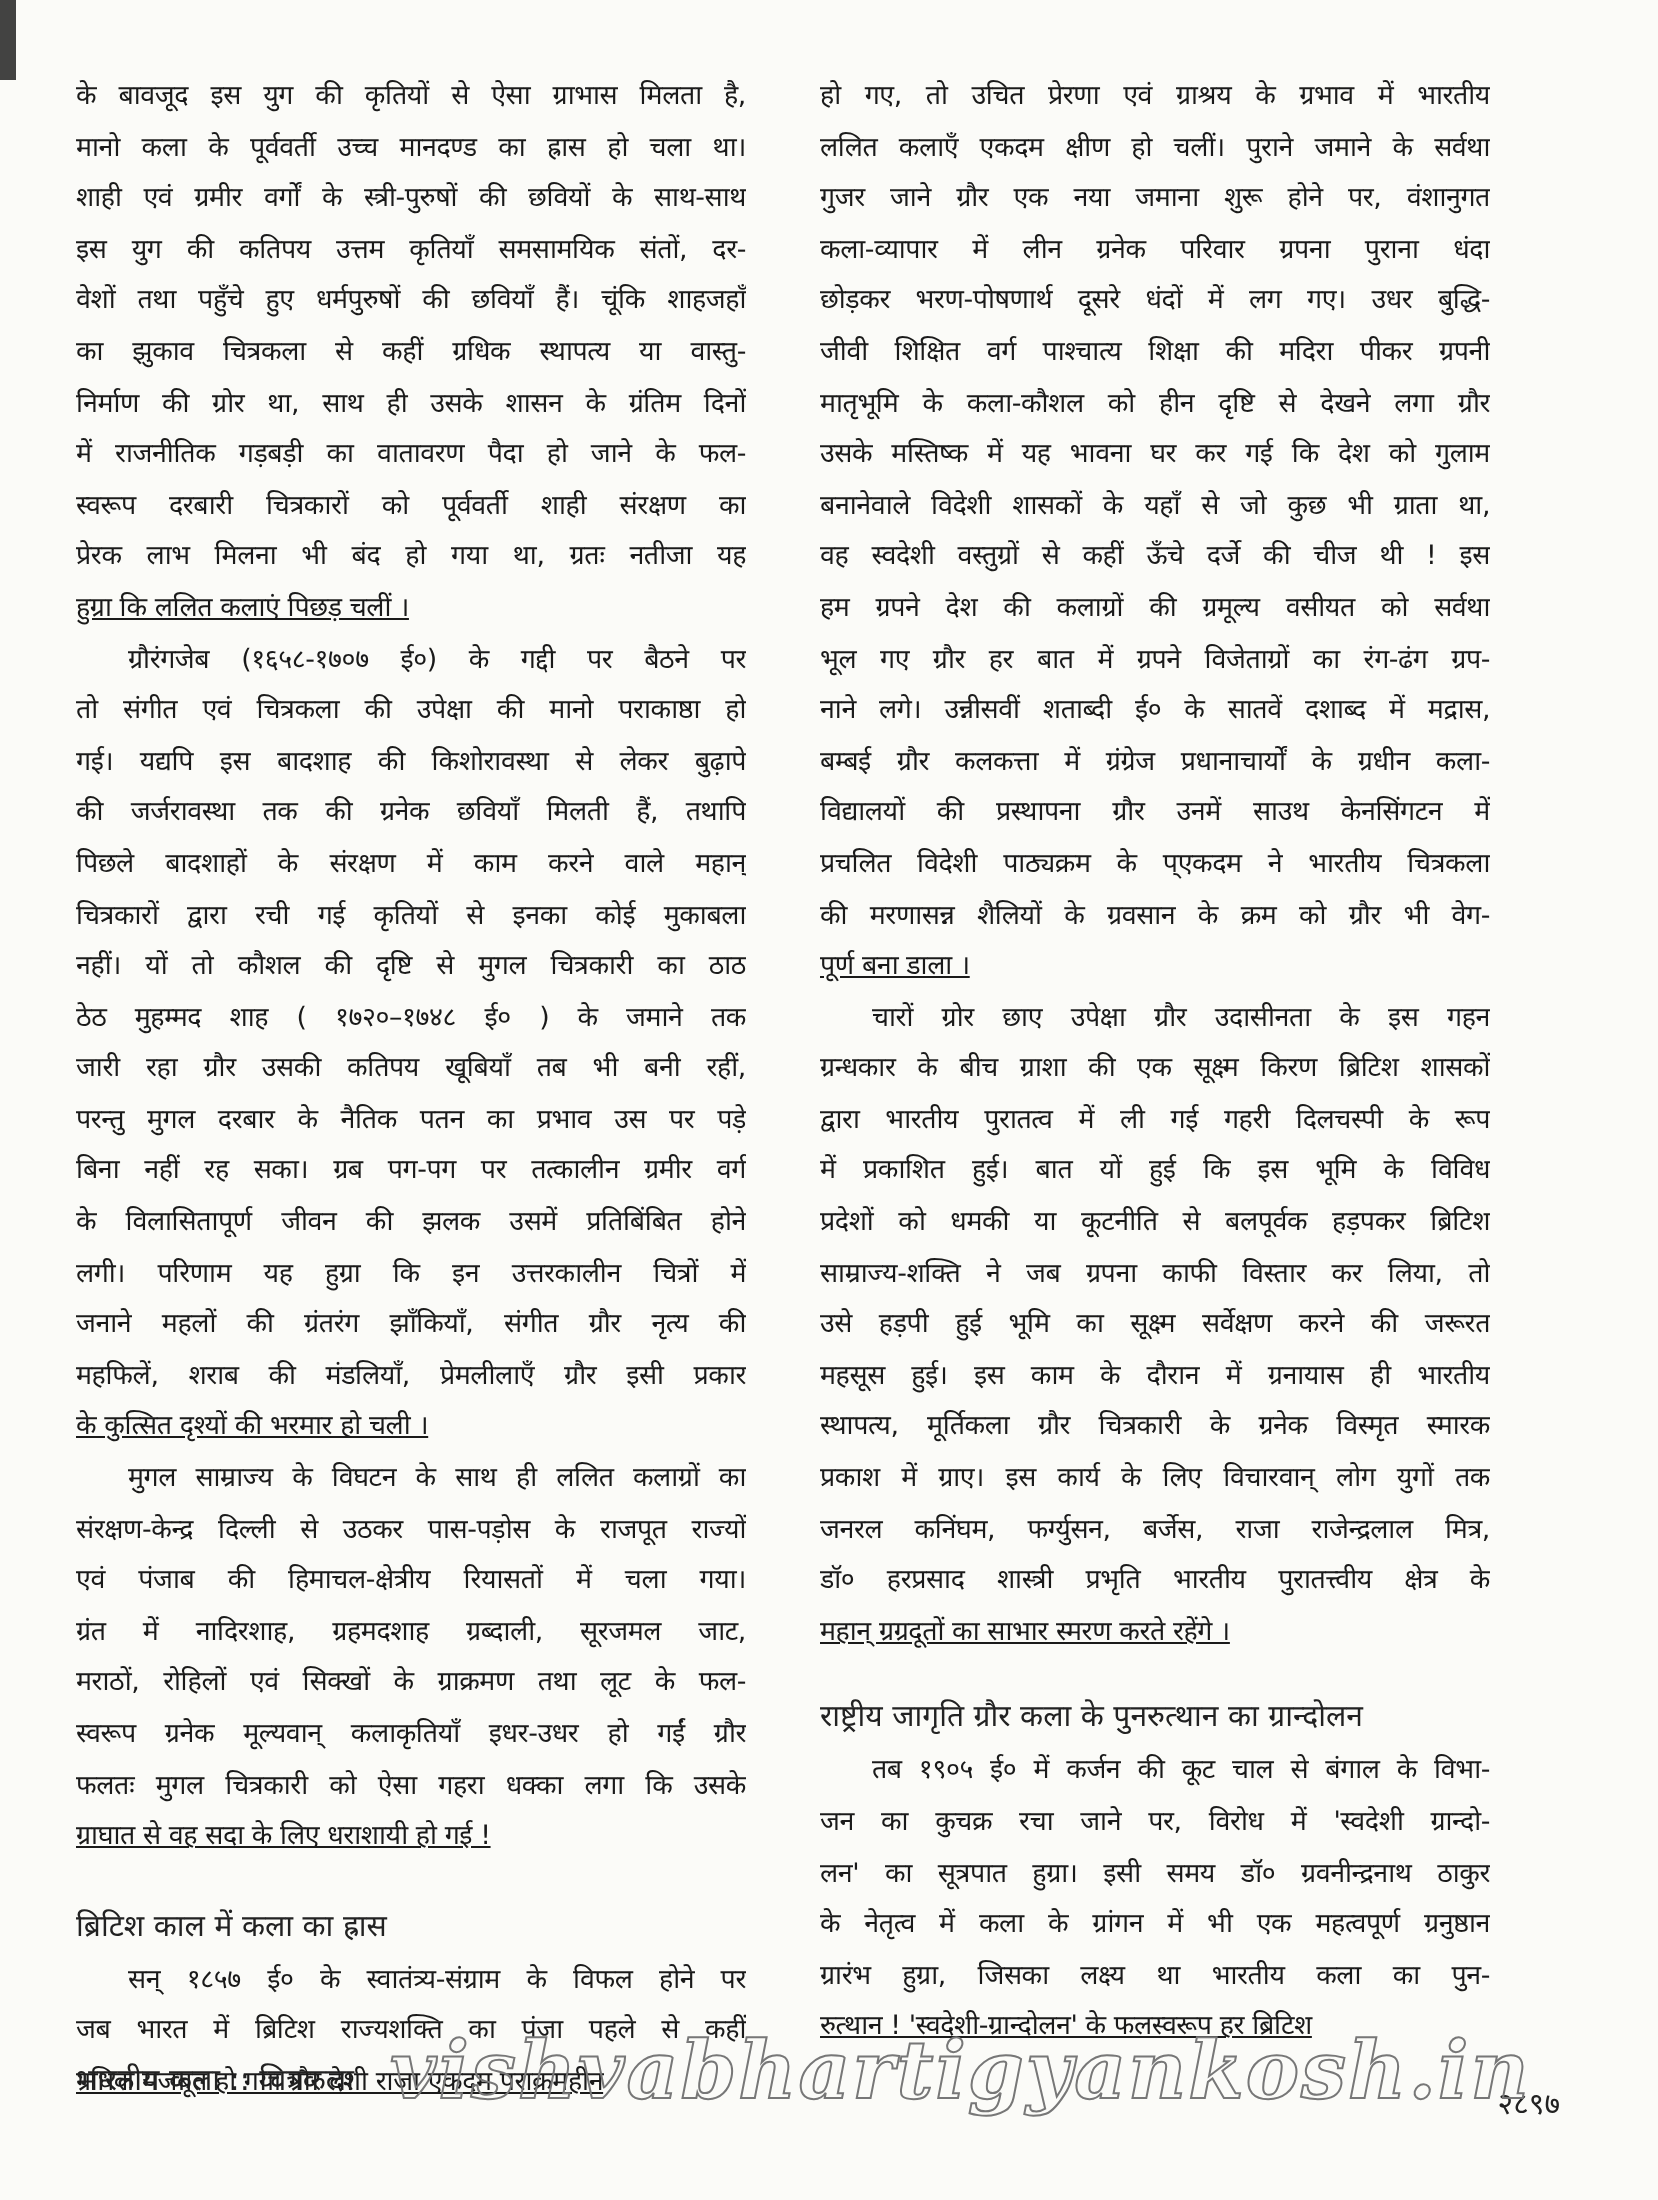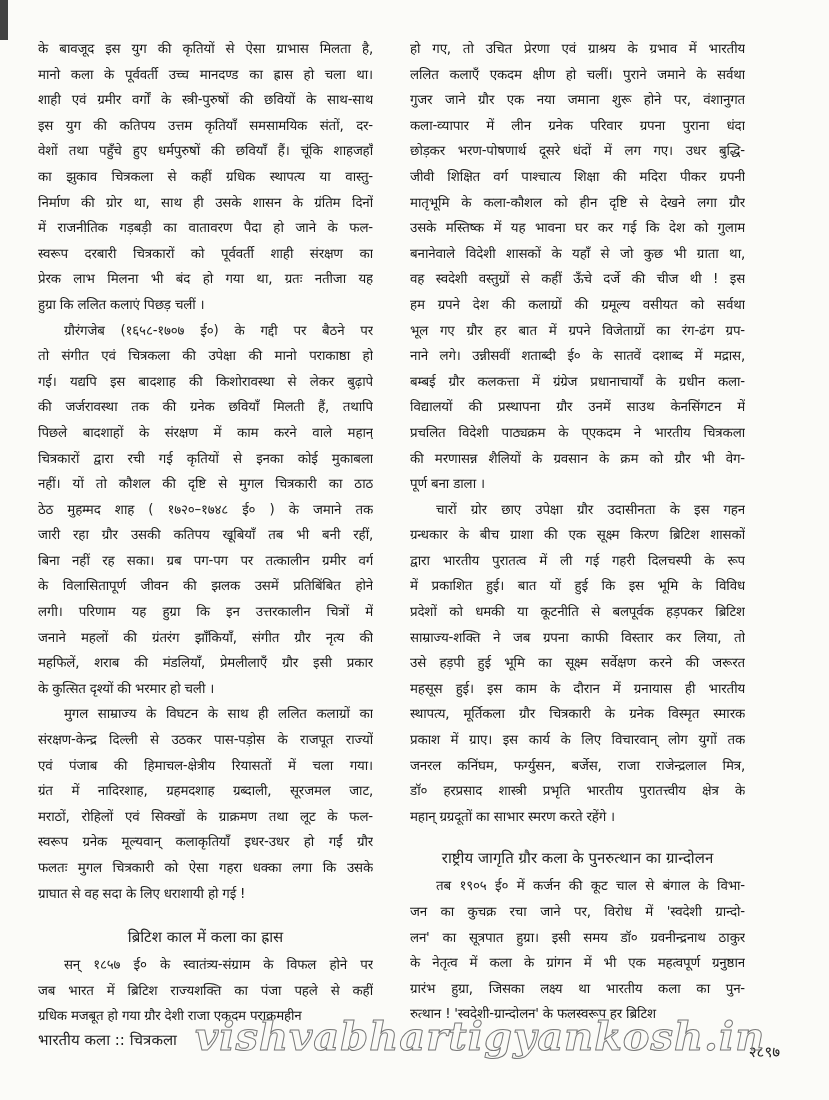--- a/index.html
+++ b/index.html
@@ -12,24 +12,24 @@
   .page { position: absolute; left: 0; top: 0; width: 693px; height: 1100px; }
   .col { position: absolute; top: 36px; width: 335px; }
   .col-left { left: 38px; }
   .col-right { left: 410px; }
   .line {
     display: block; height: 25.6px; line-height: 25.6px;
     font-size: 13.4px; white-space: nowrap; overflow: hidden;
     text-align: justify; text-align-last: justify;
     letter-spacing: -0.2px;
   }
-  .line.last { text-align-last: left; }
+  .line.last { text-align-last: left; text-decoration: underline; }
   .line.indent { padding-left: 26px; }
   .heading {
-    display: block; text-align: center; font-size: 15px;
+    display: block; text-align: left; font-size: 15px;
     height: 30px; line-height: 30px; white-space: nowrap;
     letter-spacing: 0px; color: #222;
   }
   .heading.left-h { margin-top: 16px; }
   .heading.right-h { margin-top: 14px; }
   .footer {
     position: absolute; top: 1026px; left: 38px; width: 742px; height: 28px; text-align: right;
   }
   .footer-title { position: absolute; left: 0; top: 0; font-size: 15px; line-height: 28px; color: #222; }
   .footer-page { position: absolute; right: 0; top: 0; font-size: 15px; line-height: 28px; color: #222; margin-top: 12px; }
@@ -65,20 +65,21 @@
     <div id="l-p2">
         <span class="line indent">ग्रौरंगजेब (१६५८-१७०७ ई०) के गद्दी पर बैठने पर</span>
         <span class="line">तो संगीत एवं चित्रकला की उपेक्षा की मानो पराकाष्ठा हो</span>
         <span class="line">गई। यद्यपि इस बादशाह की किशोरावस्था से लेकर बुढ़ापे</span>
         <span class="line">की जर्जरावस्था तक की ग्रनेक छवियाँ मिलती हैं, तथापि</span>
         <span class="line">पिछले बादशाहों के संरक्षण में काम करने वाले महान्</span>
         <span class="line">चित्रकारों द्वारा रची गई कृतियों से इनका कोई मुकाबला</span>
         <span class="line">नहीं। यों तो कौशल की दृष्टि से मुगल चित्रकारी का ठाठ</span>
         <span class="line">ठेठ मुहम्मद शाह ( १७२०–१७४८ ई० ) के जमाने तक</span>
         <span class="line">जारी रहा ग्रौर उसकी कतिपय खूबियाँ तब भी बनी रहीं,</span>
+        <span class="line">परन्तु मुगल दरबार के नैतिक पतन का प्रभाव उस पर पड़े</span>
         <span class="line">बिना नहीं रह सका। ग्रब पग-पग पर तत्कालीन ग्रमीर वर्ग</span>
         <span class="line">के विलासितापूर्ण जीवन की झलक उसमें प्रतिबिंबित होने</span>
         <span class="line">लगी। परिणाम यह हुग्रा कि इन उत्तरकालीन चित्रों में</span>
         <span class="line">जनाने महलों की ग्रंतरंग झाँकियाँ, संगीत ग्रौर नृत्य की</span>
         <span class="line">महफिलें, शराब की मंडलियाँ, प्रेमलीलाएँ ग्रौर इसी प्रकार</span>
         <span class="line last">के कुत्सित दृश्यों की भरमार हो चली ।</span>
       </div>
     <div id="l-p3">
         <span class="line indent">मुगल साम्राज्य के विघटन के साथ ही ललित कलाग्रों का</span>
         <span class="line">संरक्षण-केन्द्र दिल्ली से उठकर पास-पड़ोस के राजपूत राज्यों</span>

